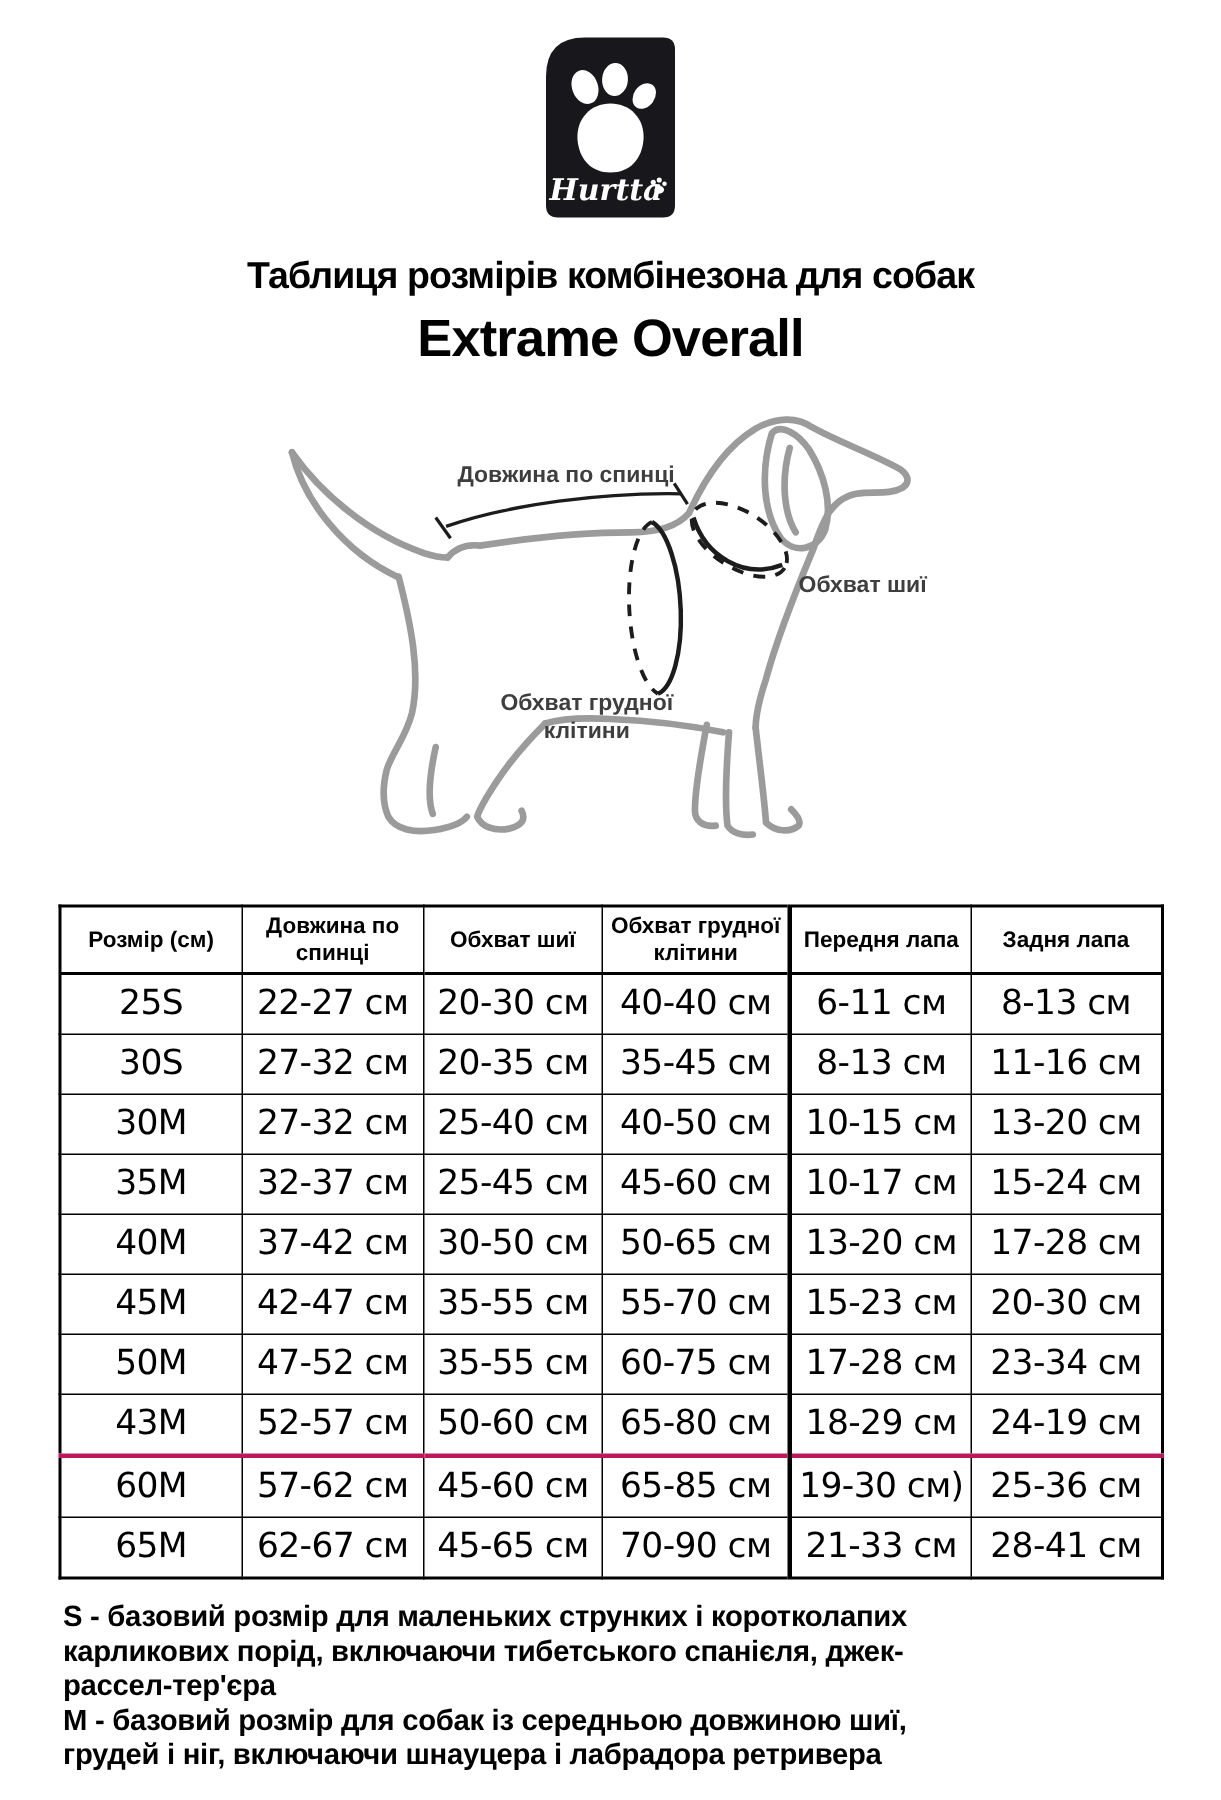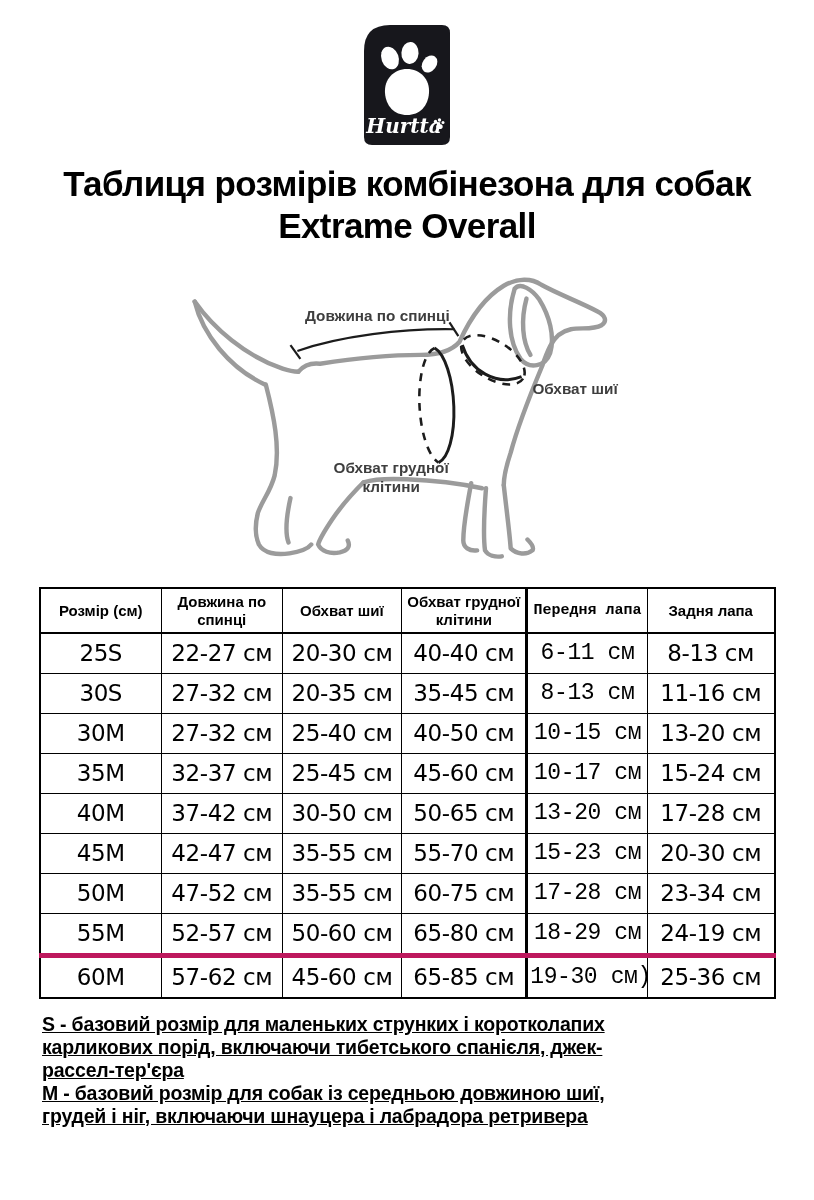--- a/index.html
+++ b/index.html
@@ -11,57 +11,57 @@
   .page{width:814px;height:1080px;position:relative;}
 
   
   .logo-wrap{display:flex;justify-content:center;padding-top:24px;}
 
   
   .title{
     text-align:center;margin-top:16px;font-weight:bold;color:#000;
     letter-spacing:-0.6px;
   }
-  .title .line1{display:block;font-size:35px;line-height:44px;}
+  .title .line1{display:block;font-size:25px;line-height:44px;}
   .title .line2{display:block;font-size:35px;line-height:40px;}
 
   
   .diagram{width:480px;margin:6px auto 0;}
   .diagram svg{display:block;}
   .diag-label{
     font-family:"Liberation Sans",sans-serif;
     font-weight:bold;font-size:15.5px;fill:#3e3e3e;
   }
 
   
   table.size-table{
-    width:737px;margin:4px auto 0;border-collapse:collapse;
+    width:737px;margin:20px auto 0;border-collapse:collapse;
     table-layout:fixed;border:2px solid #000;
   }
   .size-table th{
     border:1px solid #000;border-bottom:2px solid #000;
     font-size:15px;font-weight:bold;line-height:1.15;
     padding:4px 2px;text-align:center;vertical-align:middle;
   }
   .size-table td{
     border:1px solid #000;height:39px;padding:0 2px;
     text-align:center;vertical-align:middle;
     font-family:"DejaVu Sans",sans-serif;
     font-size:23px;letter-spacing:-0.4px;white-space:nowrap;
   }
-  .size-table th:nth-child(5),.size-table td:nth-child(5){border-left:3px solid #000;font-family:Liberation Mono, monospace;}
-  .size-table tr.thick-top td{border-top:5px solid #be185d;}
+  .size-table th:nth-child(5),.size-table td:nth-child(5){border-left:3px solid #000;}
+  .size-table tr.thick-top td{border-top:3px solid #be185d;}
 
   
   .notes{
     margin:14px 0 0 42px;width:598px;
     font-weight:bold;font-size:19.5px;line-height:23px;
     letter-spacing:-0.2px;color:#000;
   }
-  .notes p{margin:0;text-decoration:underline;}
+  .notes p{margin:0;}
 </style>
 </head>
 <body>
 
 <div class="page">
 
   <div class="logo-wrap">
     <svg width="88" height="122" viewBox="0 0 88 122">
       <path d="M27,1 H79 Q87,1 87,9 V113 Q87,121 79,121 H9 Q1,121 1,113 V27 Q1,1 27,1 Z" fill="#17171c"></path>
       <g fill="#ffffff">
@@ -200,35 +200,43 @@
         </tr>
         <tr>
           <td>50M</td>
           <td>47-52 см</td>
           <td>35-55 см</td>
           <td>60-75 см</td>
           <td>17-28 см</td>
           <td>23-34 см</td>
         </tr>
         <tr>
-          <td>55M</td>
+          <td>43M</td>
           <td>52-57 см</td>
           <td>50-60 см</td>
           <td>65-80 см</td>
           <td>18-29 см</td>
           <td>24-19 см</td>
         </tr>
         <tr class="thick-top">
           <td>60M</td>
           <td>57-62 см</td>
           <td>45-60 см</td>
           <td>65-85 см</td>
           <td>19-30 см)</td>
           <td>25-36 см</td>
         </tr>
+        <tr>
+          <td>65M</td>
+          <td>62-67 см</td>
+          <td>45-65 см</td>
+          <td>70-90 см</td>
+          <td>21-33 см</td>
+          <td>28-41 см</td>
+        </tr>
       </tbody>
   </table>
 
   <div class="notes">
     <p>S - базовий розмір для маленьких струнких і коротколапих карликових порід, включаючи тибетського спанієля, джек-рассел-тер'єра</p>
     <p>М - базовий розмір для собак із середньою довжиною шиї, грудей і ніг, включаючи шнауцера і лабрадора ретривера</p>
   </div>
 
 </div>
 

